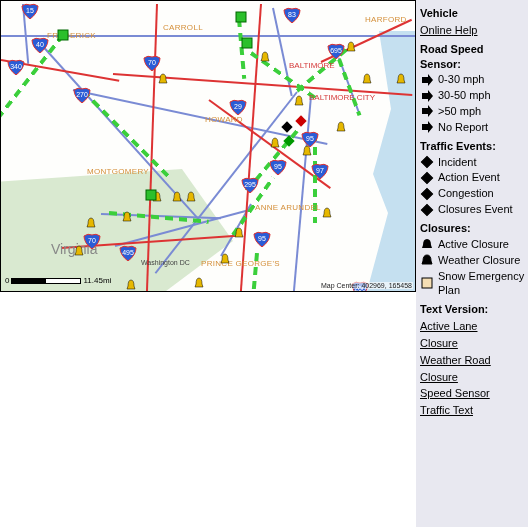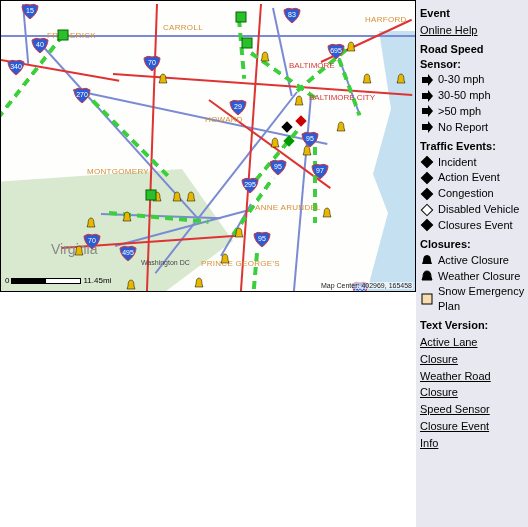--- a/index.html
+++ b/index.html
@@ -276,21 +276,21 @@
     <div class="scale-bar">
       <span class="txt">0</span>
       <span class="bar"></span>
       <span class="txt">11.45mi</span>
     </div>
     <div class="map-credit">Map Center: 402969, 165458</div>
   </div>
 </div>
 
 <div class="legend-col">
-  <b>Event</b>
+  <b>Vehicle</b>
   <div class="textlink">Online Help</div>
 
   <b>Road Speed Sensor:</b>
   <div id="legend-speed">
       <div class="legend-row">
         <span class="legend-icon">
           <svg viewBox="0 0 14 14">
             <polygon points="2,4 8,4 8,1 13,7 8,13 8,10 2,10" fill="#000"></polygon>
           </svg>
         </span>
@@ -340,28 +340,20 @@
         </span>
         <span class="legend-text">Action Event</span>
       </div>
       <div class="legend-row">
         <span class="legend-icon">
           <svg viewBox="0 0 14 14">
             <rect x="3" y="3" width="8" height="8" transform="rotate(45 7 7)" fill="#000" stroke="#000"></rect>
           </svg>
         </span>
         <span class="legend-text">Congestion</span>
-      </div>
-      <div class="legend-row">
-        <span class="legend-icon">
-          <svg viewBox="0 0 14 14">
-            <rect x="3" y="3" width="8" height="8" transform="rotate(45 7 7)" fill="#fff" stroke="#000"></rect>
-          </svg>
-        </span>
-        <span class="legend-text">Disabled Vehicle</span>
       </div>
       <div class="legend-row">
         <span class="legend-icon">
           <svg viewBox="0 0 14 14">
             <rect x="3" y="3" width="8" height="8" transform="rotate(45 7 7)" fill="#000" stroke="#000"></rect>
           </svg>
         </span>
         <span class="legend-text">Closures Event</span>
       </div>
     </div>
@@ -394,16 +386,15 @@
       </div>
     </div>
 
   <b>Text Version:</b>
   <div id="legend-textversion">
       <div class="textlink">Active Lane</div>
       <div class="textlink">Closure</div>
       <div class="textlink">Weather Road</div>
       <div class="textlink">Closure</div>
       <div class="textlink">Speed Sensor</div>
-      <div class="textlink">Closure Event</div>
-      <div class="textlink">Info</div>
+      <div class="textlink">Traffic Text</div>
     </div>
 </div>
 
 </body></html>

